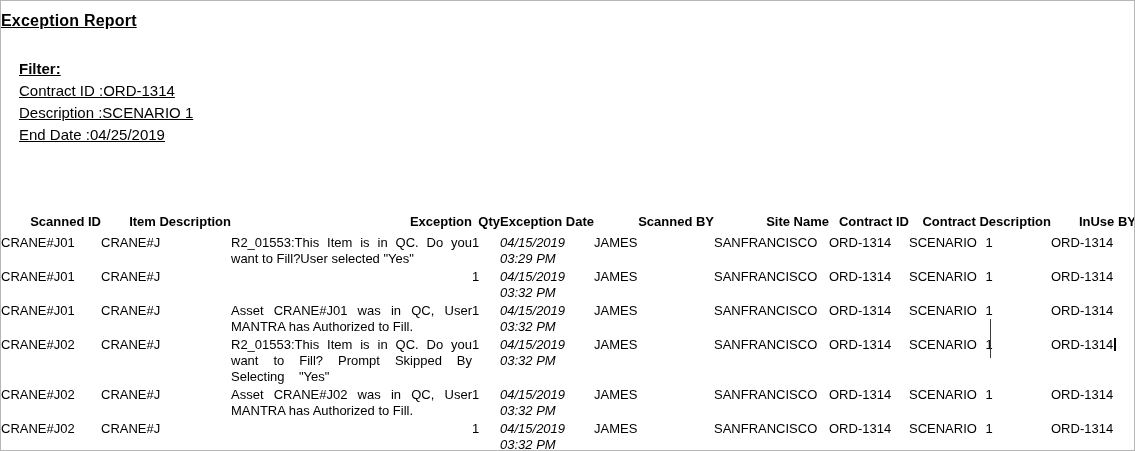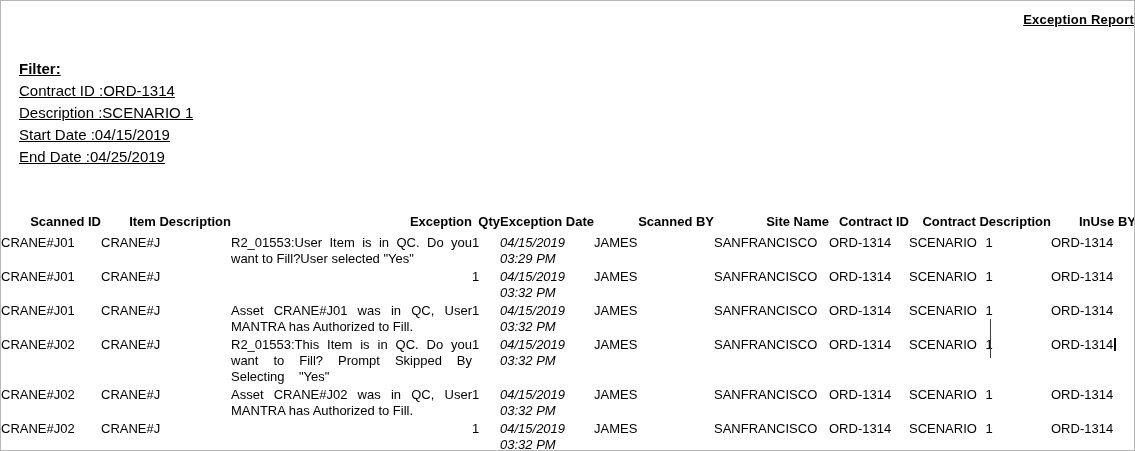--- a/index.html
+++ b/index.html
@@ -8,22 +8,22 @@
     width:1135px;height:451px;
     background:#ffffff;
     border:1px solid #b6b6b6;
     box-sizing:border-box;
     overflow:hidden;
     font-family:"Liberation Sans",sans-serif;
     color:#000;
   }
   .report-title{
     position:absolute;top:11px;left:0;width:100%;
-    text-align:right;
-    font-size:13px;font-weight:bold;
+    text-align:left;
+    font-size:16px;font-weight:bold;
     text-decoration:underline;
     letter-spacing:0.2px;
   }
   .filter-block{
     position:absolute;left:18px;top:57px;
     font-size:15px;line-height:22px;text-decoration:underline;
   }
   .filter-heading{font-weight:bold;}
   table.report{
     position:absolute;left:0;top:213px;width:1135px;
@@ -57,21 +57,20 @@
 <body>
 
 <div class="page">
 
   <div class="report-title">Exception Report</div>
 
   <div class="filter-block">
     <div class="filter-heading">Filter:</div>
     <div>Contract ID :ORD-1314</div>
     <div>Description :SCENARIO 1</div>
-    <div>Start Date :04/15/2019</div>
     <div>End Date :04/25/2019</div>
   </div>
 
   <table class="report">
     <colgroup>
       <col style="width:100px">
         <col style="width:130px">
         <col style="width:241px">
       <col style="width:28px">
         <col style="width:94px">
@@ -92,21 +91,21 @@
         <th>Site Name</th>
         <th>Contract ID</th>
         <th>Contract Description</th>
         <th>InUse BY</th>
       </tr>
     </thead>
     <tbody>
     <tr>
       <td class="c1">CRANE#J01</td>
       <td class="c2">CRANE#J</td>
-      <td class="c3">R2_01553:User Item is in QC. Do you want to Fill?User selected "Yes"</td>
+      <td class="c3">R2_01553:This Item is in QC. Do you want to Fill?User selected "Yes"</td>
       <td class="c4">1</td>
       <td class="c5">
         <div>04/15/2019</div>
         <div>03:29 PM</div>
       </td>
       <td class="c6">JAMES</td>
       <td class="c7">SANFRANCISCO</td>
       <td class="c8">ORD-1314</td>
       <td class="c9">SCENARIO 1</td>
       <td class="c10"><span>ORD-1314</span></td>

